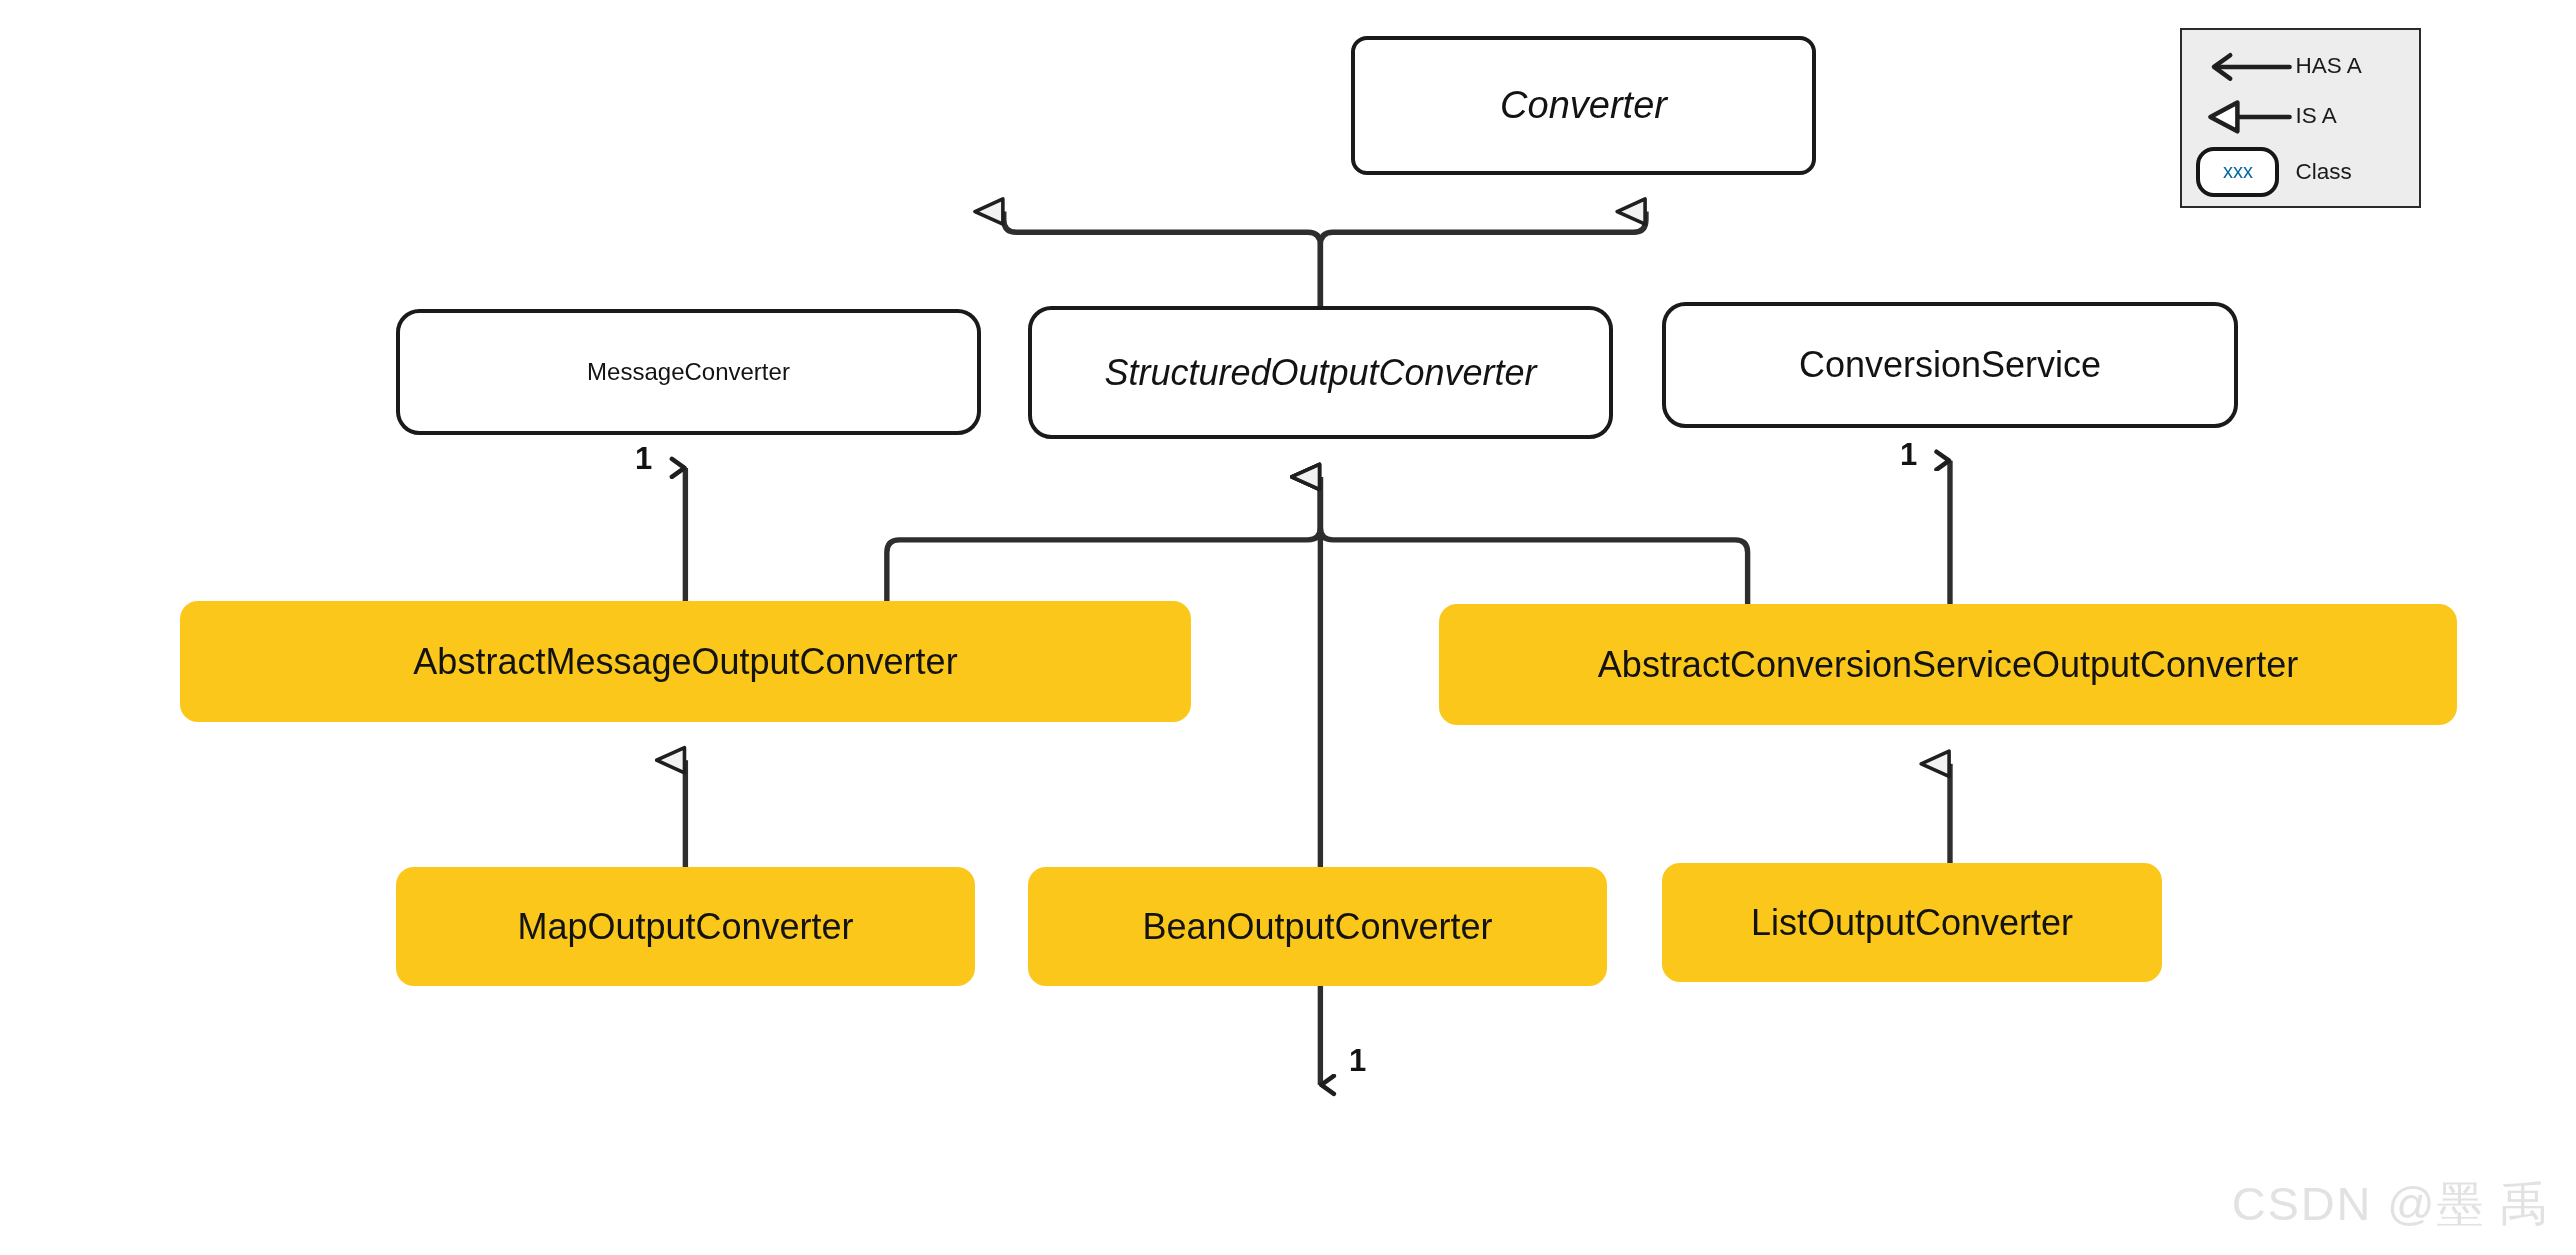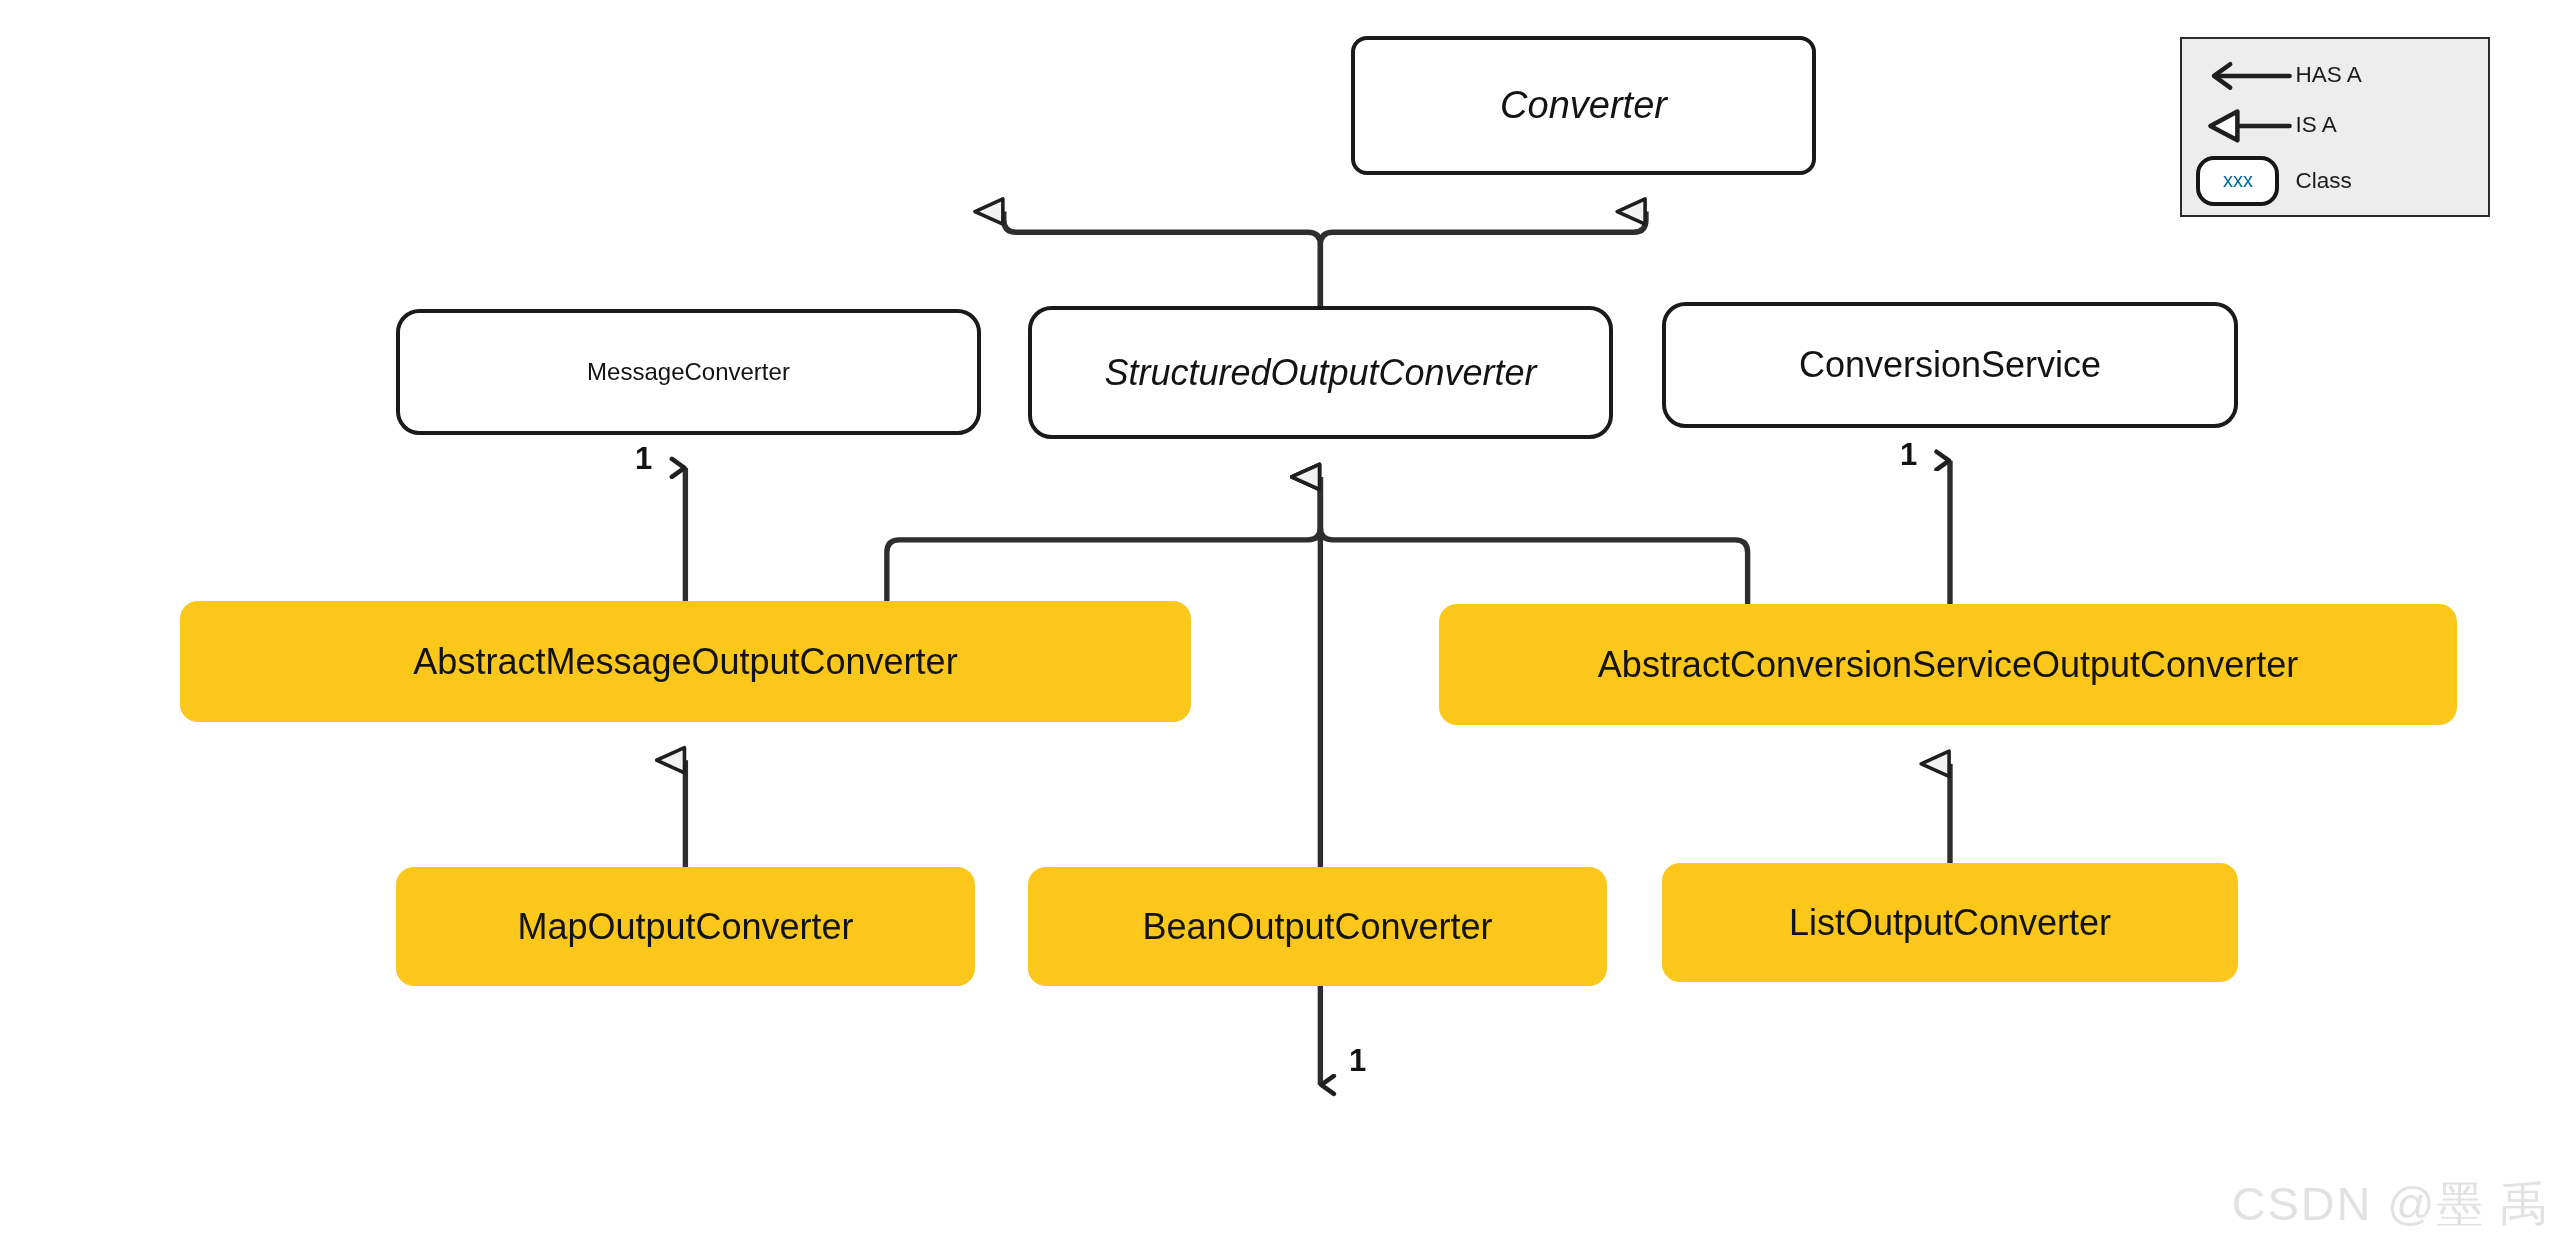--- a/index.html
+++ b/index.html
@@ -73,22 +73,22 @@
     font-family: "Liberation Sans", sans-serif;
   }
 
   
   #legend {
     position: absolute;
     z-index: 4;
     background: #ededed;
     border: 2.7px solid #2a2a2a;
     left: 2180px;
-    top: 37px;
-    width: 310px;
+    top: 28px;
+    width: 241px;
     height: 180px;
   }
   .leg-row {
     position: absolute;
     display: flex;
     align-items: center;
   }
   .leg-row .leg-text {
     font-size: 22.5px;
     color: #1b1b1b;
@@ -184,21 +184,21 @@
   </div>
 
   <div class="node impl" style="left:396px; top:867px; width:579px; height:119px; font-size:36px;">
     <span class="lbl">MapOutputConverter</span>
   </div>
 
   <div class="node impl" style="left:1028px; top:867px; width:579px; height:119px; font-size:36px;">
     <span class="lbl">BeanOutputConverter</span>
   </div>
 
-  <div class="node impl" style="left:1662px; top:863px; width:576px; height:119px; font-size:36px;">
+  <div class="node impl" style="left:1662px; top:863px; width:500px; height:119px; font-size:36px;">
     <span class="lbl">ListOutputConverter</span>
   </div>
 
 
   <div class="mult" style="left:635px; top:441px;">1</div>
   <div class="mult" style="left:1900px; top:437px;">1</div>
   <div class="mult" style="left:1349px; top:1043px;">1</div>
 
   <div id="legend">
 

